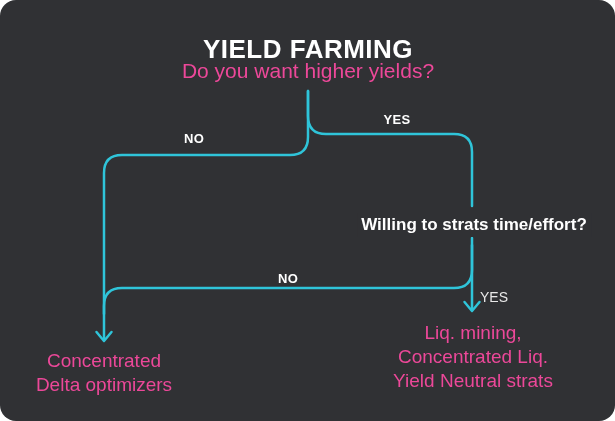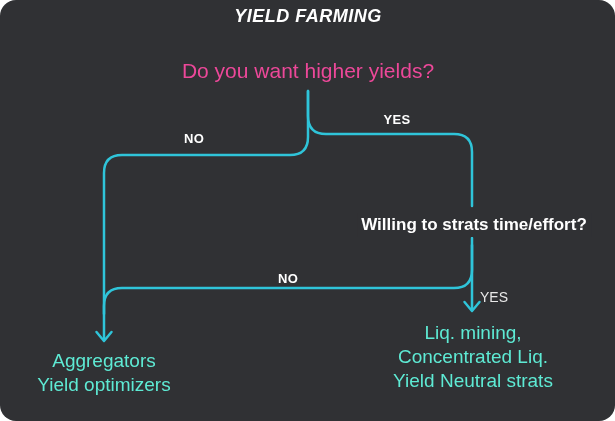--- a/index.html
+++ b/index.html
@@ -33,25 +33,24 @@
   .txt {
     position: absolute;
     color: #ffffff;
     white-space: nowrap;
   }
   .center-x {
     transform: translateX(-50%);
   }
   .title {
     left: 308px;
-    top: 6px;
-    font-size: 18px;
+    top: 34px;
+    font-size: 26px;
     font-weight: 800;
     letter-spacing: 0.5px;
-    font-style: italic;
   }
   .question1 {
     left: 308px;
     top: 59px;
     font-size: 21px;
     font-weight: 400;
     color: #ec4899;
   }
   .branch-label {
     font-size: 13px;
@@ -73,21 +72,21 @@
     left: 480px;
     top: 289px;
     font-size: 14px;
     font-weight: 400;
     color: #e8e8e8;
     transform: none;
   }
   .outcome {
     font-size: 19px;
     font-weight: 400;
-    color: #5eead4;
+    color: #ec4899;
     text-align: center;
     line-height: 24px;
     white-space: nowrap;
   }
   .outcome-no { left: 104px; top: 349px; }
   .outcome-yes { left: 473px; top: 321px; }
 </style>
 </head>
 <body>
 
@@ -114,22 +113,22 @@
 
   <div class="txt branch-label q1-no center-x">NO</div>
   <div class="txt branch-label q1-yes center-x">YES</div>
 
   <div class="txt question2 center-x">Willing to strats time/effort?</div>
 
   <div class="txt branch-label q2-no center-x">NO</div>
   <div class="txt q2-yes">YES</div>
 
   <div class="txt outcome outcome-no center-x">
-    <div>Aggregators</div>
-    <div>Yield optimizers</div>
+    <div>Concentrated</div>
+    <div>Delta optimizers</div>
   </div>
 
   <div class="txt outcome outcome-yes center-x">
     <div>Liq. mining,</div>
     <div>Concentrated Liq.</div>
     <div>Yield Neutral strats</div>
   </div>
 
 </div>
 

